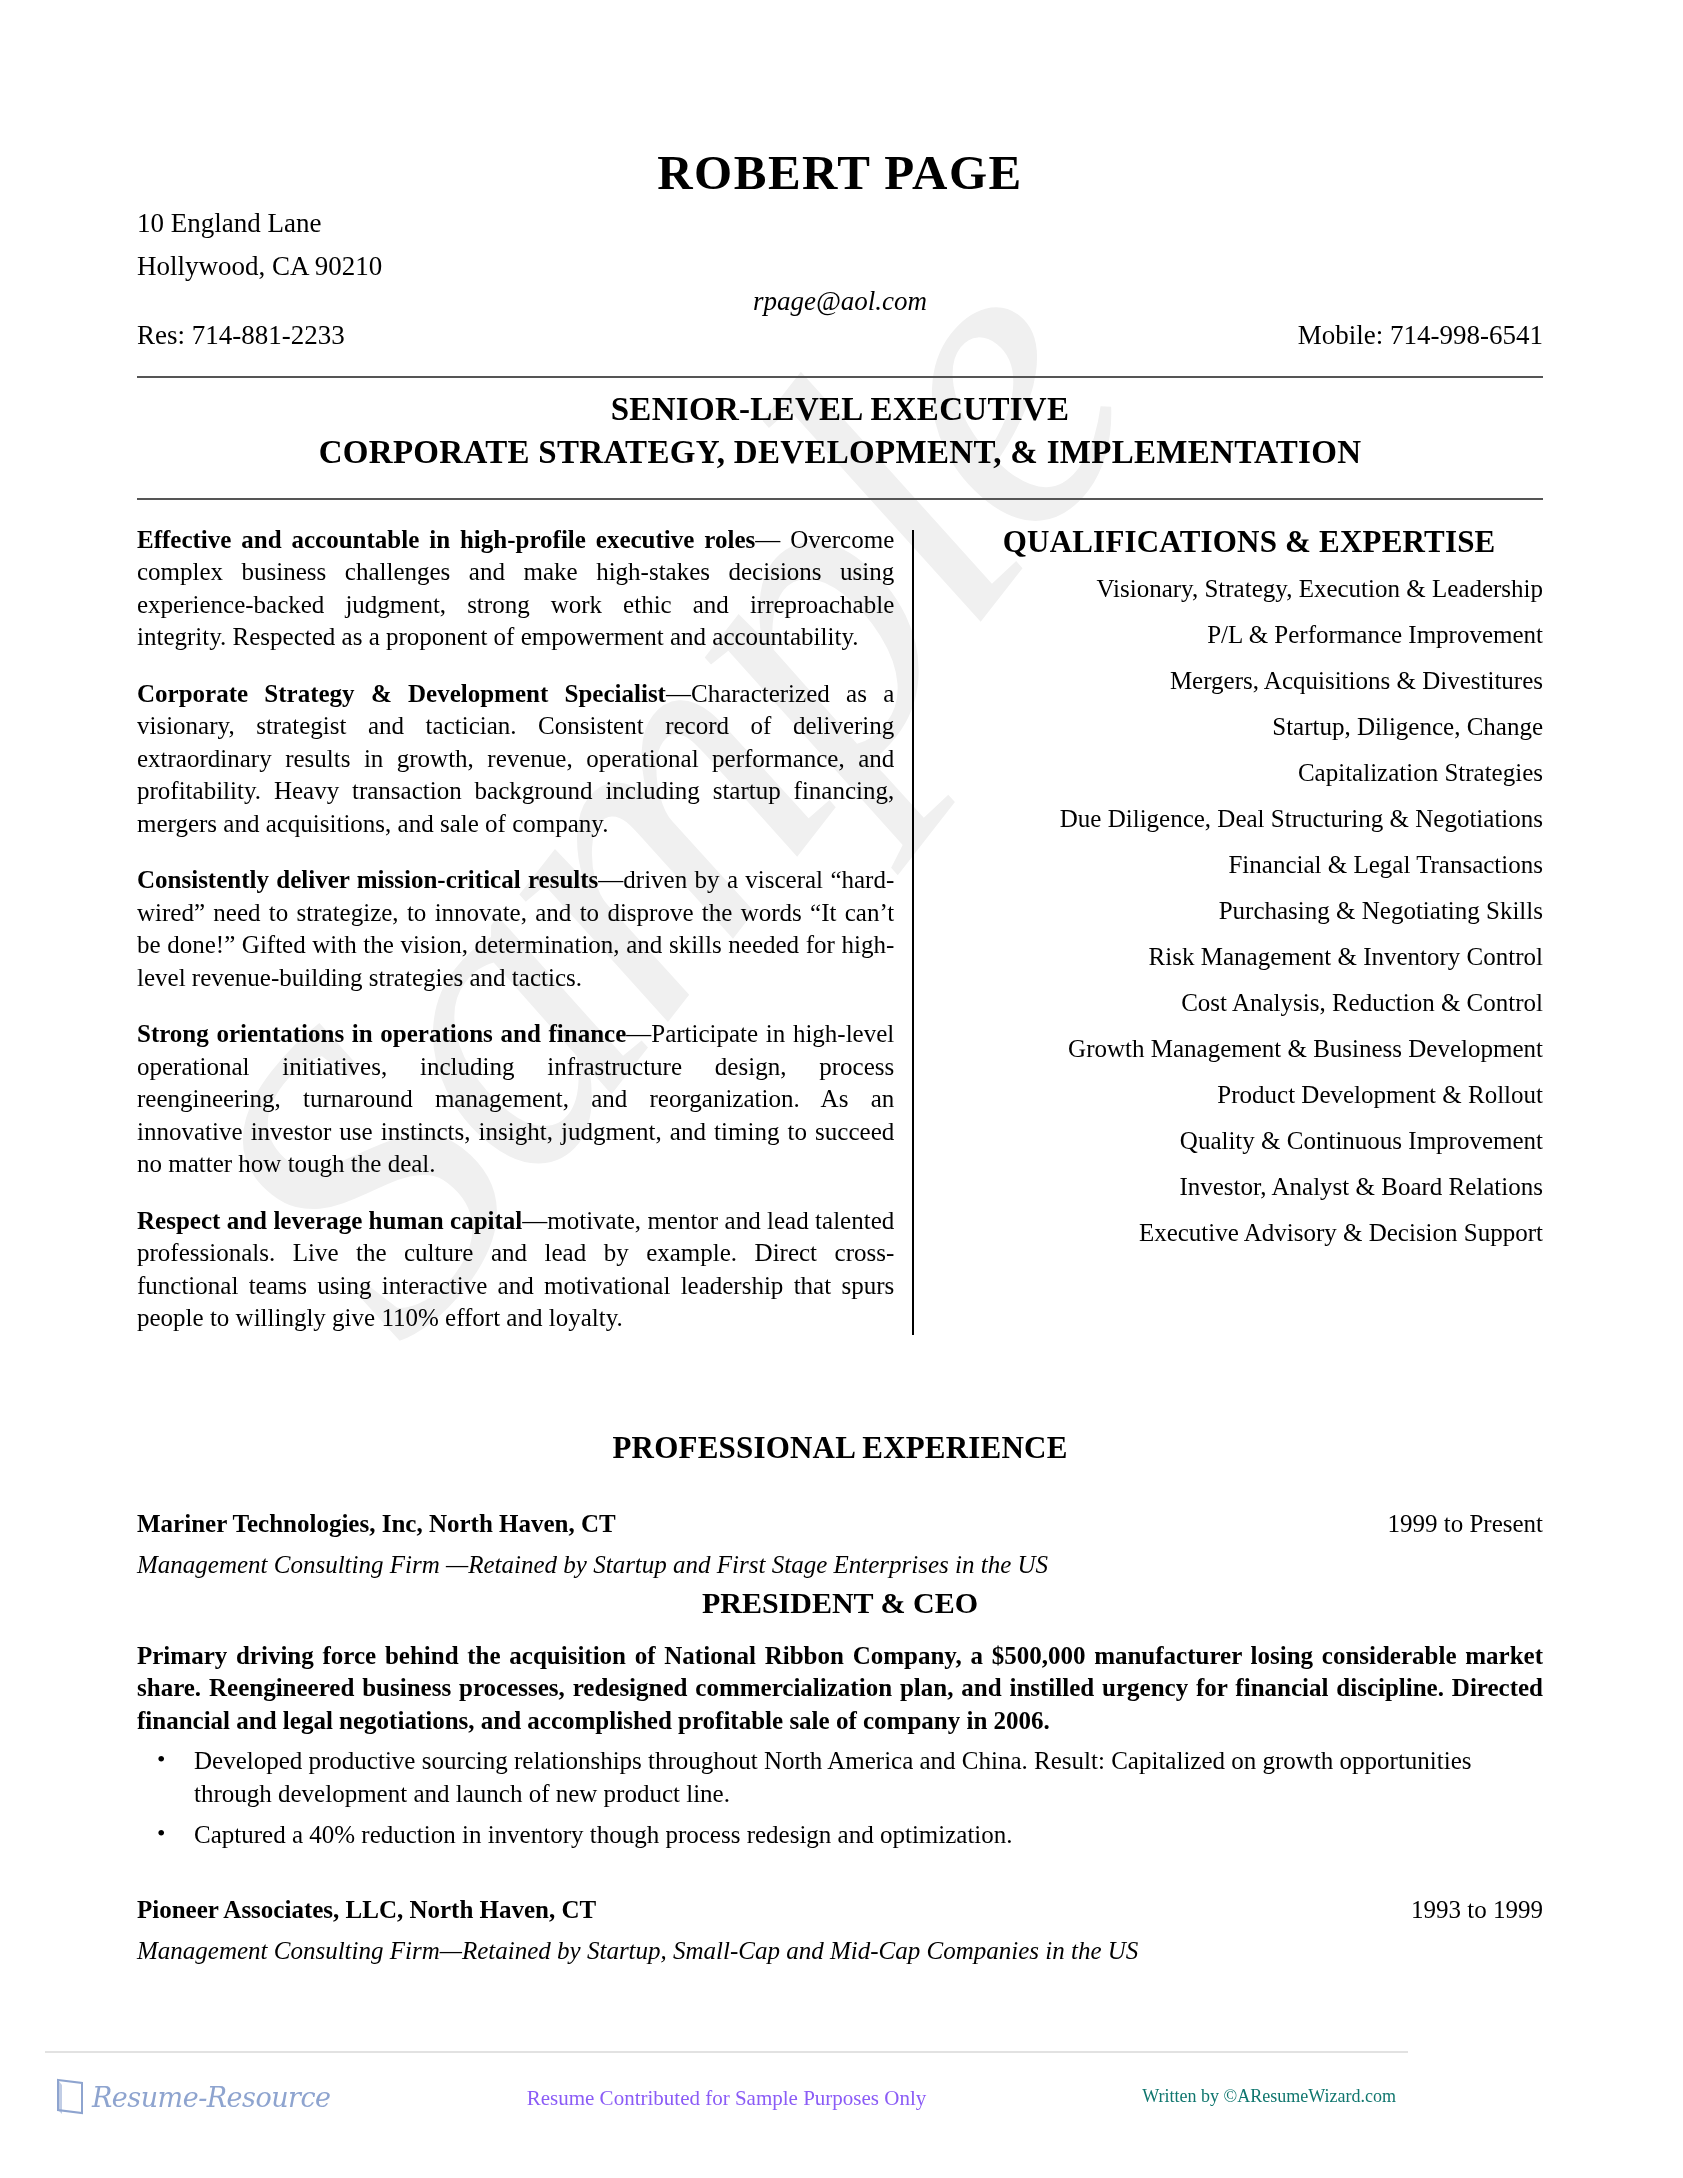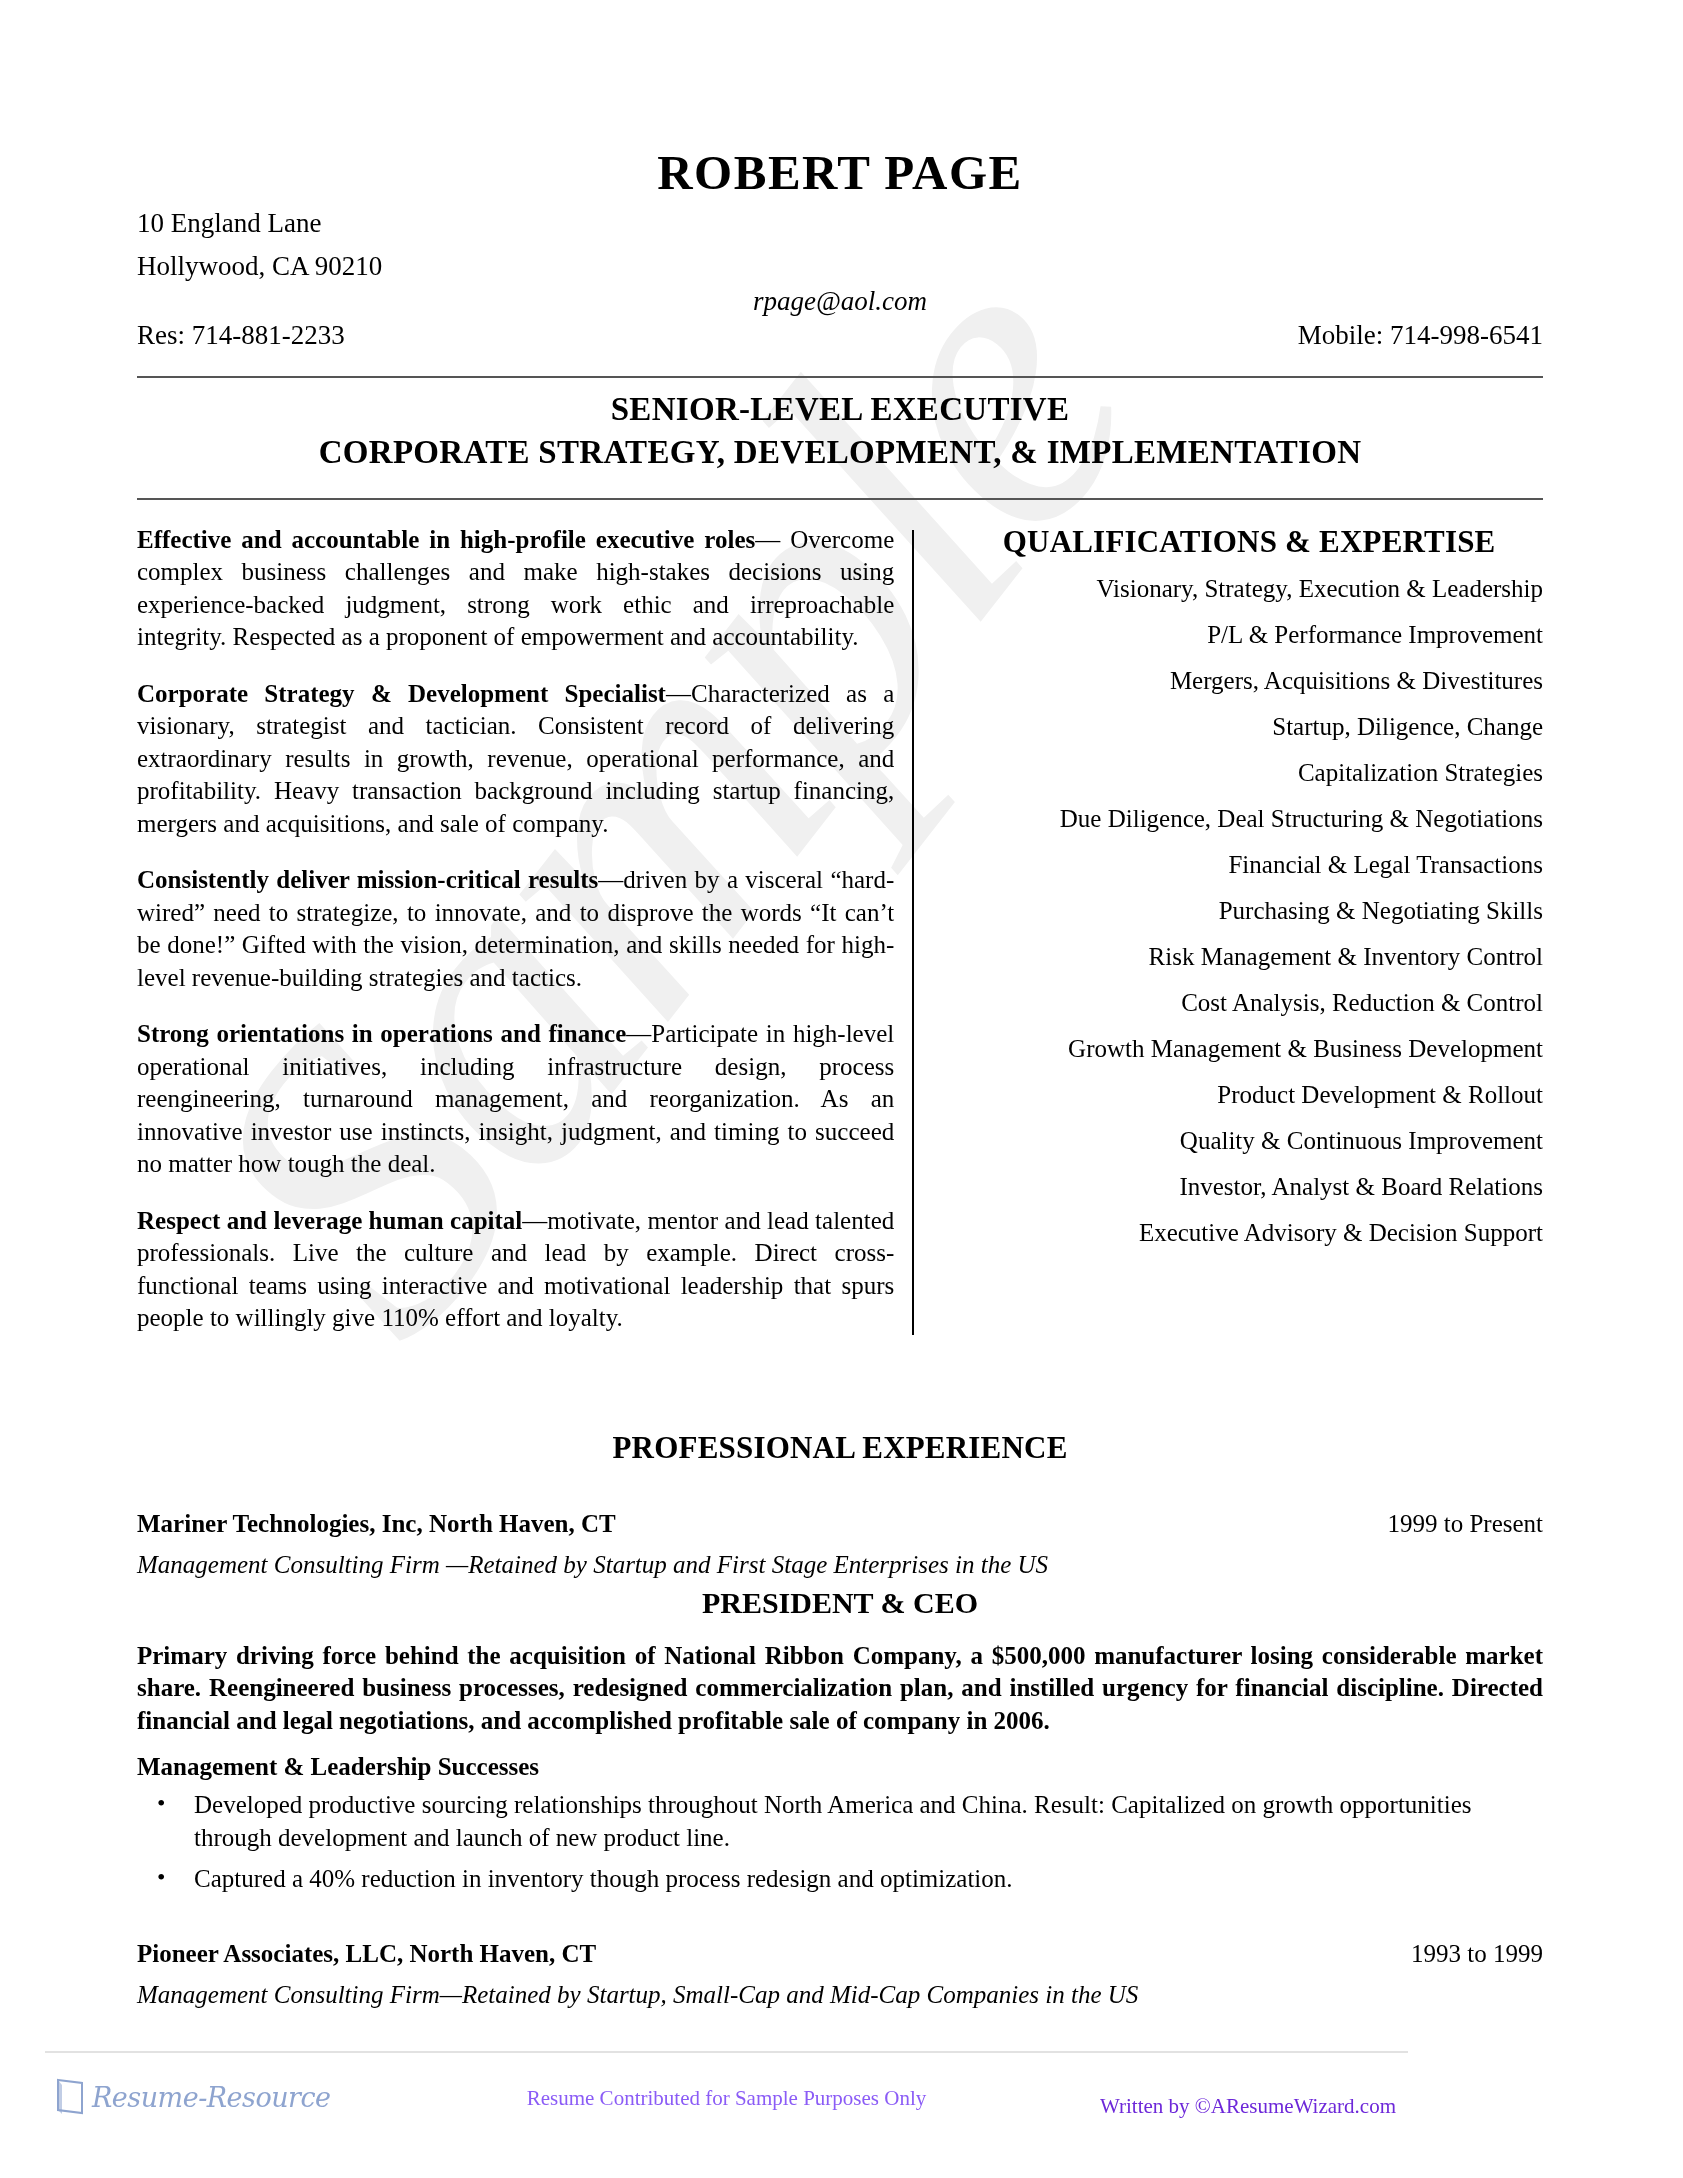--- a/index.html
+++ b/index.html
@@ -251,23 +251,23 @@
     position: absolute;
     left: 0; right: 0;
     top: 57px;
     text-align: center;
     font-size: 21px;
     color: #8b5cf6;
   }
   #footer-right {
     position: absolute;
     right: 57px;
-    top: 65px;
-    font-size: 21px;
-    color: #6d28d9;
+    top: 57px;
+    font-size: 18px;
+    color: #0f766e;
   }
 </style>
 </head>
 <body>
 
 <div id="page">
 
   <div id="watermark">Sample</div>
 
   <div id="page-inner">
@@ -341,21 +341,20 @@
       <div class="pro-exp-head">PROFESSIONAL EXPERIENCE</div>
 
       <div class="job">
         <div class="job-row">
           <span class="company">Mariner Technologies, Inc, North Haven, CT</span>
           <span class="dates">1999 to Present</span>
         </div>
         <div class="job-sub">Management Consulting Firm —Retained by Startup and First Stage Enterprises in the US</div>
         <div class="job-title">PRESIDENT &amp; CEO</div>
         <div class="job-body">Primary driving force behind the acquisition of National Ribbon Company, a $500,000 manufacturer losing considerable market share. Reengineered business processes, redesigned commercialization plan, and instilled urgency for financial discipline. Directed financial and legal negotiations, and accomplished profitable sale of company in 2006.</div>
-        <div class="sub-head">Management &amp; Leadership Successes</div>
         <ul class="bullets">
           <li>Developed productive sourcing relationships throughout North America and China. Result: Capitalized on growth opportunities through development and launch of new product line.</li>
           <li>Captured a 40% reduction in inventory though process redesign and optimization.</li>
         </ul>
       </div>
 
       <div class="job">
         <div class="job-row">
           <span class="company">Pioneer Associates, LLC, North Haven, CT</span>
           <span class="dates">1993 to 1999</span>

